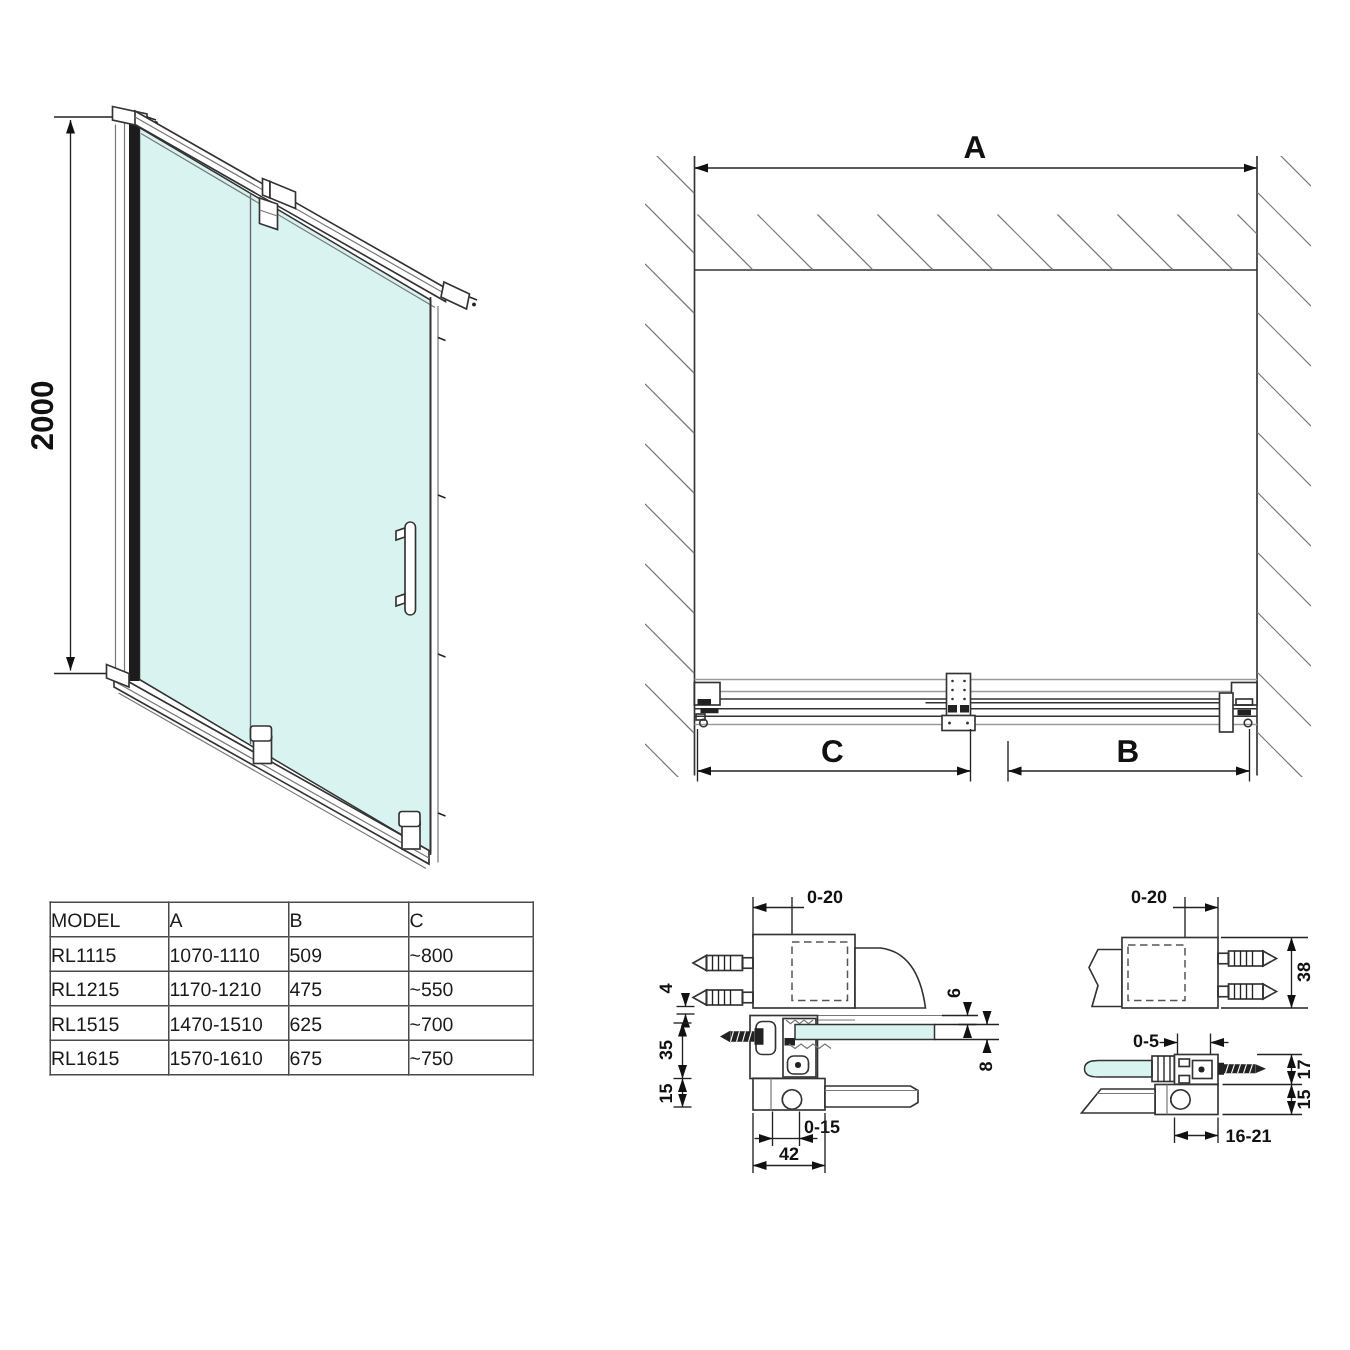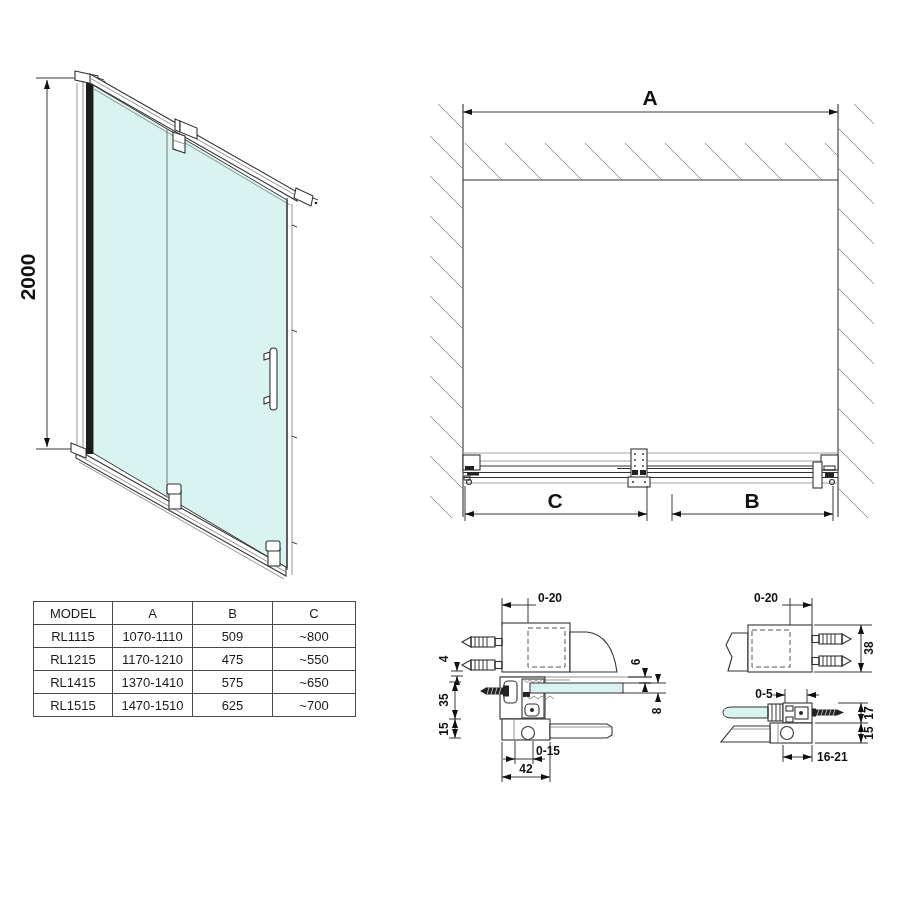--- a/index.html
+++ b/index.html
@@ -13,21 +13,21 @@
   .gray {fill:none;stroke:#9a9a9a;stroke-width:.9;}
   .dark {fill:#222;stroke:none;}
   .dim  {fill:none;stroke:#222;stroke-width:.9;}
   .hatch{stroke:#787878;stroke-width:.8;}
   .glass{fill:var(--glass,#d9f3f0);stroke:#333;stroke-width:1;}
   .dimt {font:bold 12px "Liberation Sans",sans-serif;fill:#111;}
   .dimT {font:bold 21px "Liberation Sans",sans-serif;fill:#111;}
   
   #size-table{position:absolute;left:33px;top:601px;}
   table{border-collapse:collapse;}
-  td{border:1px solid #4a4a4a;height:22px;text-align:center;vertical-align:middle;
+  td{border:1px solid #4a4a4a;height:22px;vertical-align:middle;
      font-size:13px;color:#1a1a1a;padding:0;}
   col.c0{width:79px}col.c1{width:80px}col.c2{width:80px}col.c3{width:83px}
 </style>
 </head>
 <body>
 
 <div id="canvas">
 
   <svg style="left:20px;top:65px" width="310" height="515" viewBox="0 0 310 515">
     <defs>
@@ -475,28 +475,28 @@
         <td>509</td>
         <td>~800</td>
       </tr>
       <tr>
         <td>RL1215</td>
         <td>1170-1210</td>
         <td>475</td>
         <td>~550</td>
       </tr>
       <tr>
-        <td>RL1415</td>
-        <td>1370-1410</td>
-        <td>575</td>
-        <td>~650</td>
-      </tr>
-      <tr>
         <td>RL1515</td>
         <td>1470-1510</td>
         <td>625</td>
         <td>~700</td>
       </tr>
+      <tr>
+        <td>RL1615</td>
+        <td>1570-1610</td>
+        <td>675</td>
+        <td>~750</td>
+      </tr>
     </tbody>
       </table>
   </div>
 
 </div>
 
 </body></html>

